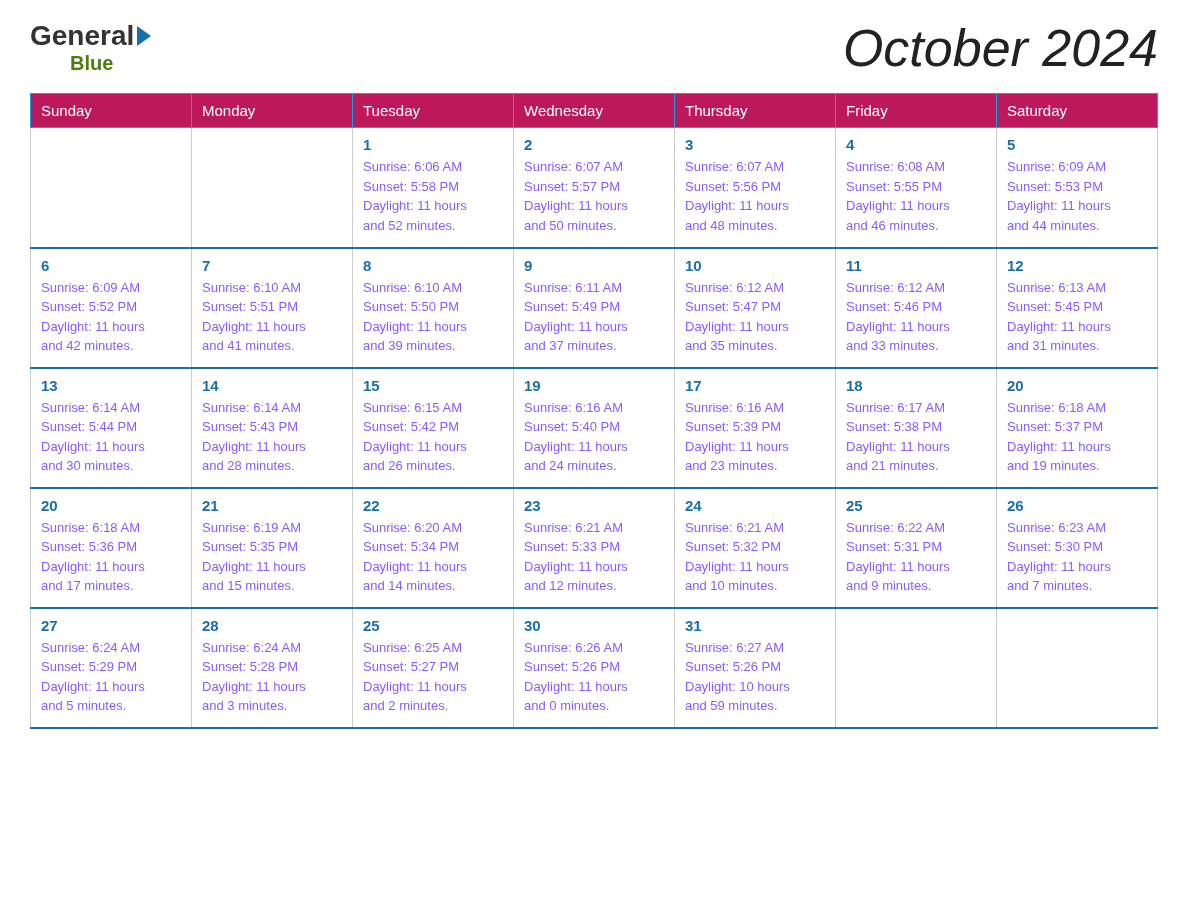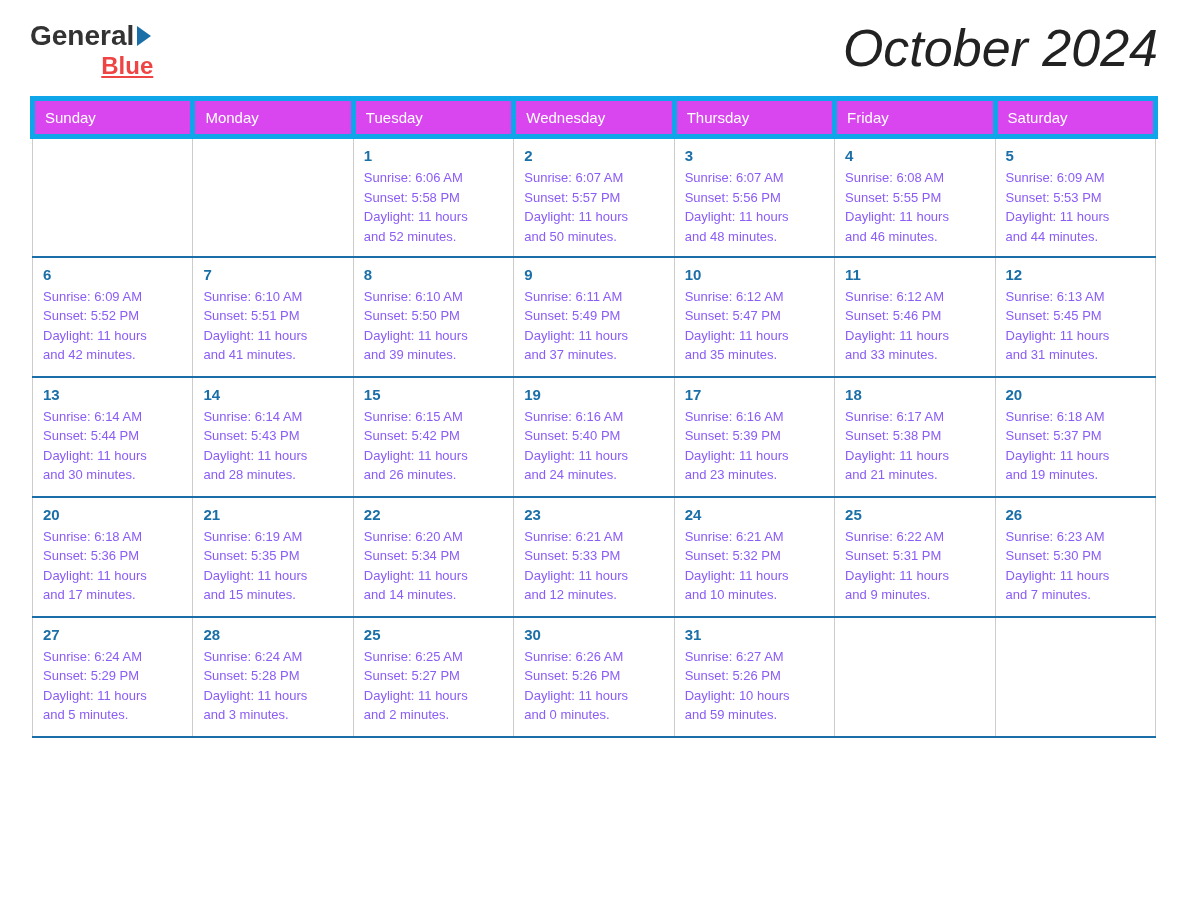--- a/index.html
+++ b/index.html
@@ -12,21 +12,21 @@
     }
     .header-section {
       display: flex;
       justify-content: space-between;
       align-items: flex-start;
       margin-bottom: 16px;
     }
     .logo {
       display: flex;
       flex-direction: column;
-      align-items: flex-end;
+      align-items: center;
     }
     .logo-text {
       display: flex;
       align-items: center;
       font-size: 28px;
       font-weight: bold;
       color: #333;
     }
     .logo-general {
       color: #333;
@@ -34,24 +34,23 @@
     .logo-arrow {
       width: 0;
       height: 0;
       border-left: 14px solid #1a6fa8;
       border-top: 10px solid transparent;
       border-bottom: 10px solid transparent;
       margin-left: 3px;
       margin-right: 2px;
     }
     .logo-blue {
-      color: #ef4444;
-      font-size: 24px;
+      color: #4d7c0f;
+      font-size: 20px;
       font-weight: bold;
-      text-decoration: underline;
     }
     .title-section {
       text-align: right;
     }
     .month-title {
       font-size: 52px;
       font-weight: normal;
       color: #222;
       line-height: 1.1;
       font-style: italic;
@@ -60,27 +59,27 @@
       font-size: 22px;
       color: #333;
       margin-top: 4px;
     }
     .calendar-table {
       width: 100%;
       border-collapse: collapse;
       table-layout: fixed;
     }
     .calendar-table thead tr th {
-      background-color: #d946ef;
+      background-color: #be185d;
       color: white;
       padding: 8px 10px;
       text-align: left;
       font-size: 15px;
       font-weight: normal;
-      border: 5px solid #0ea5e9;
+      border: 1px solid #0ea5e9;
       margin-top: 40px;
     }
     .calendar-table tbody tr td {
       vertical-align: top;
       padding: 8px 10px;
       border: 1px solid #cccccc;
       font-size: 13px;
       color: #333;
       min-height: 100px;
       height: 120px;

